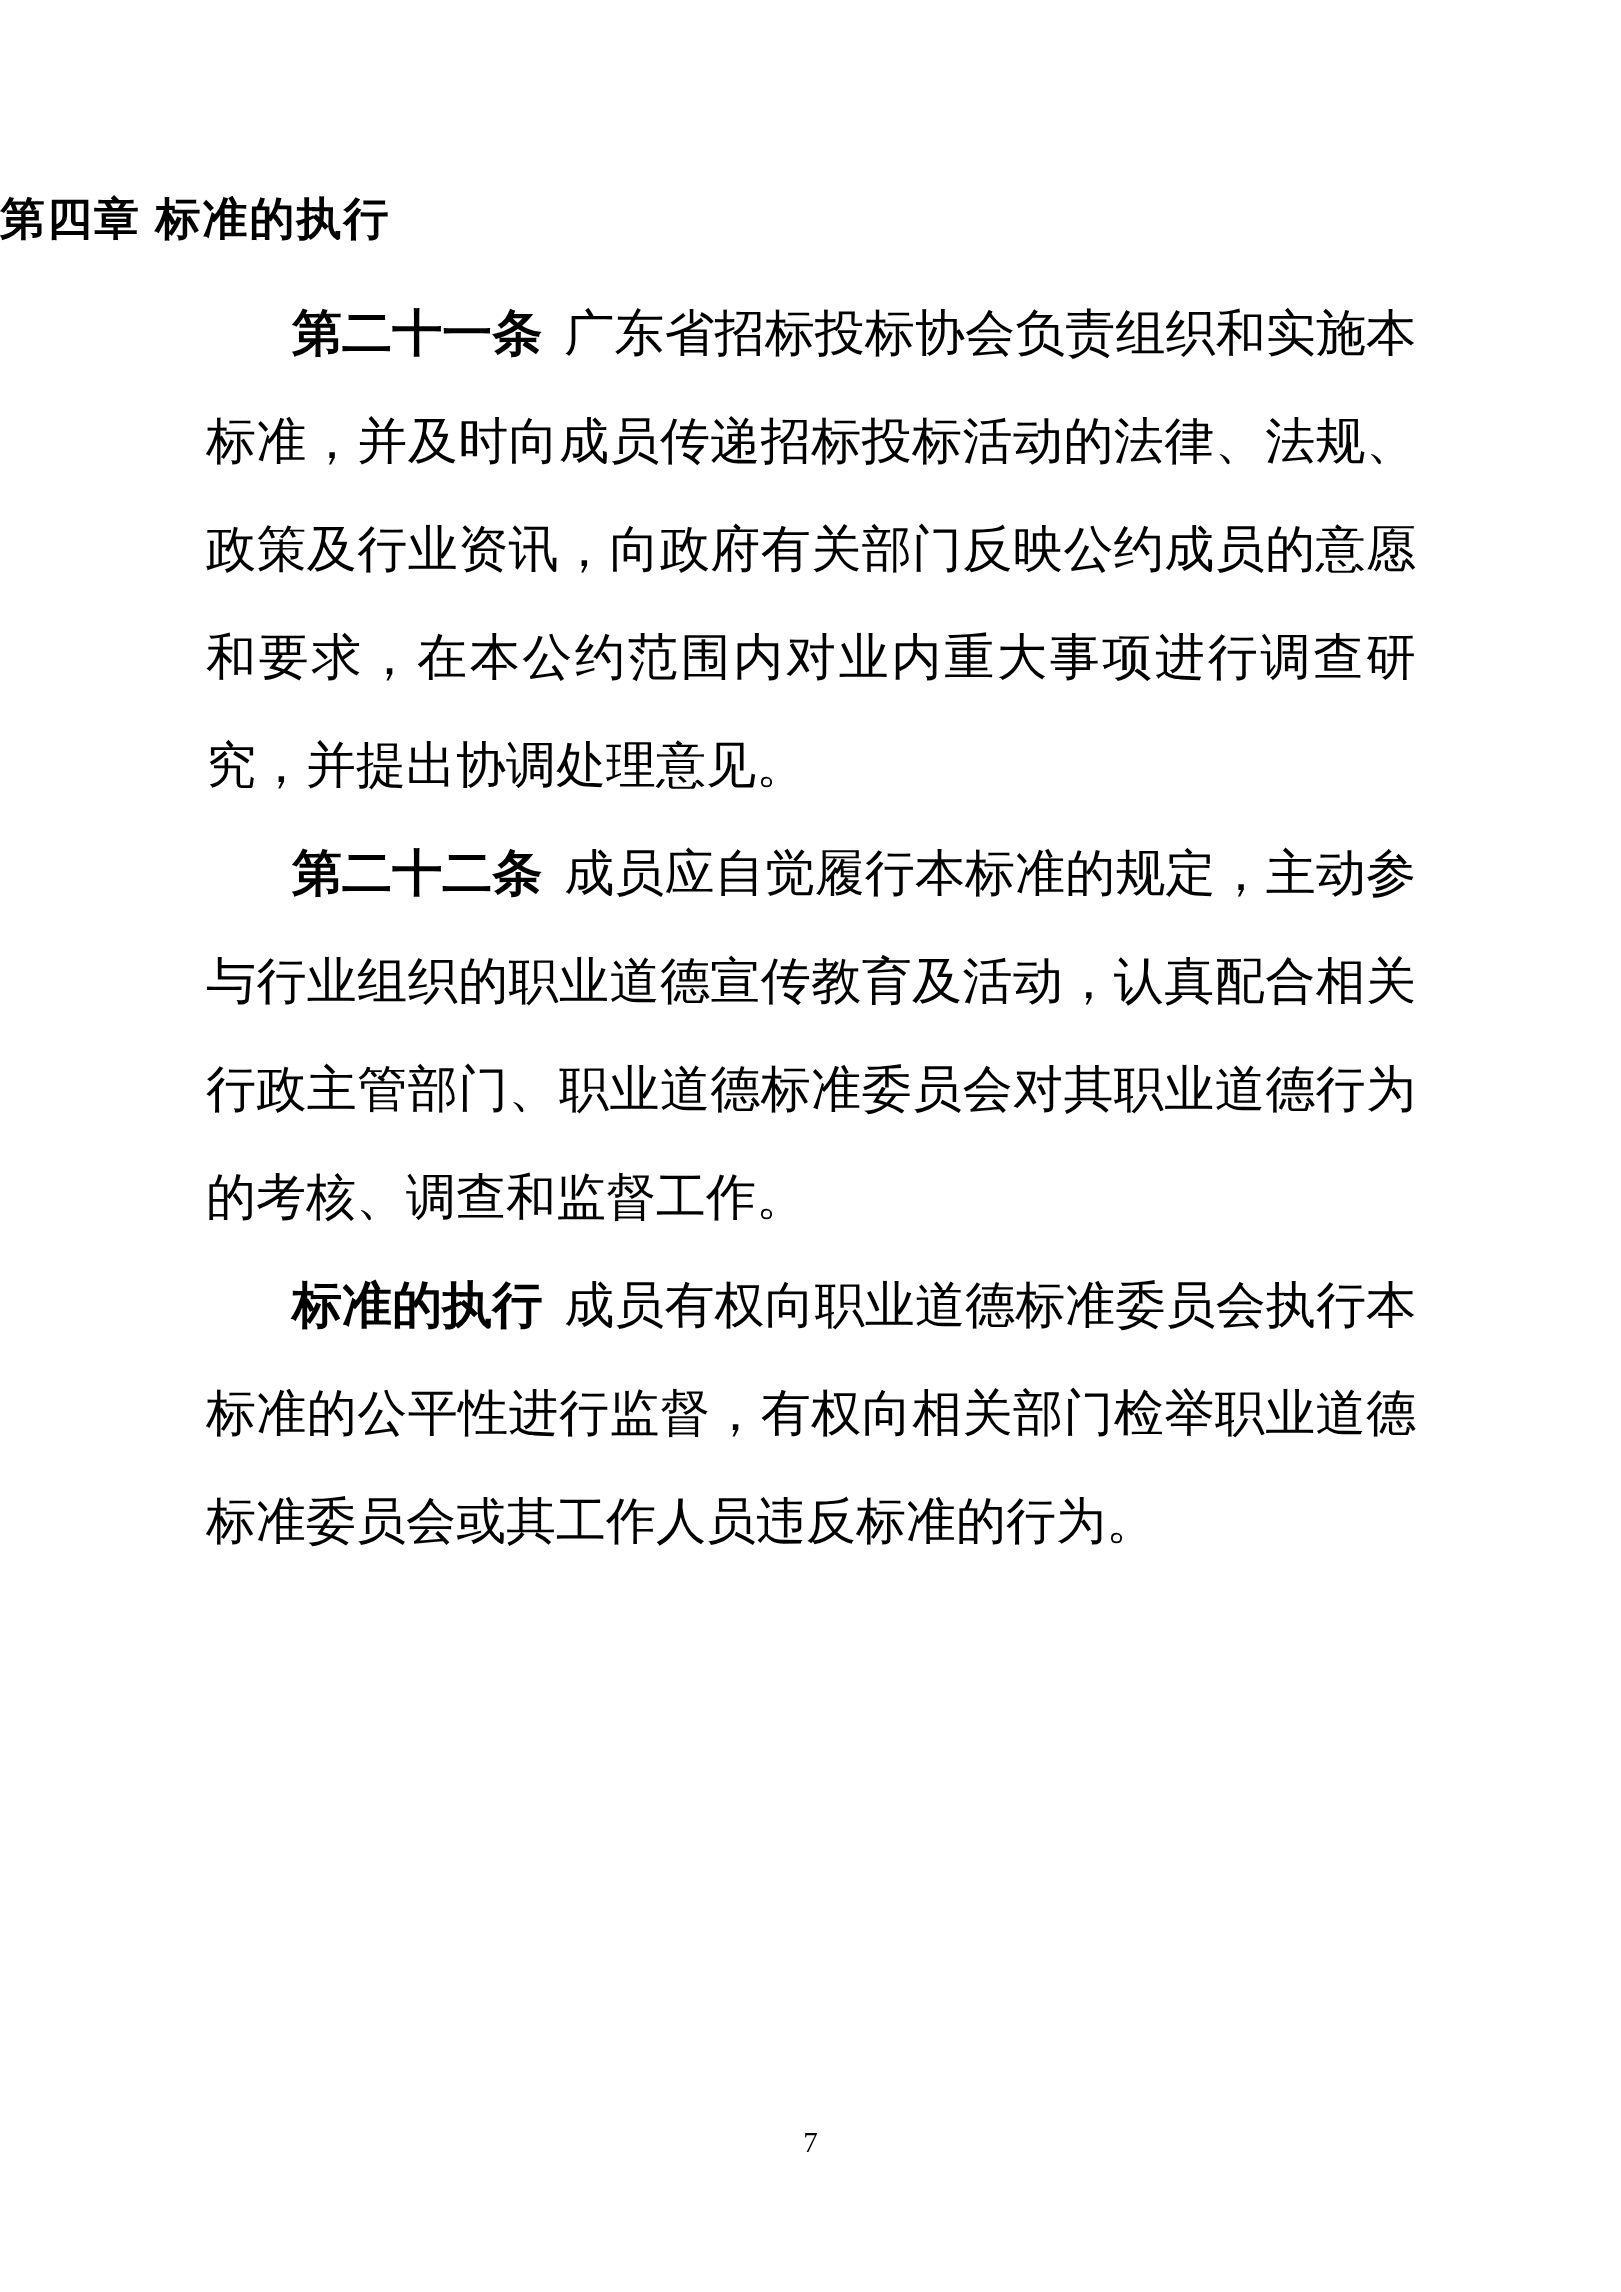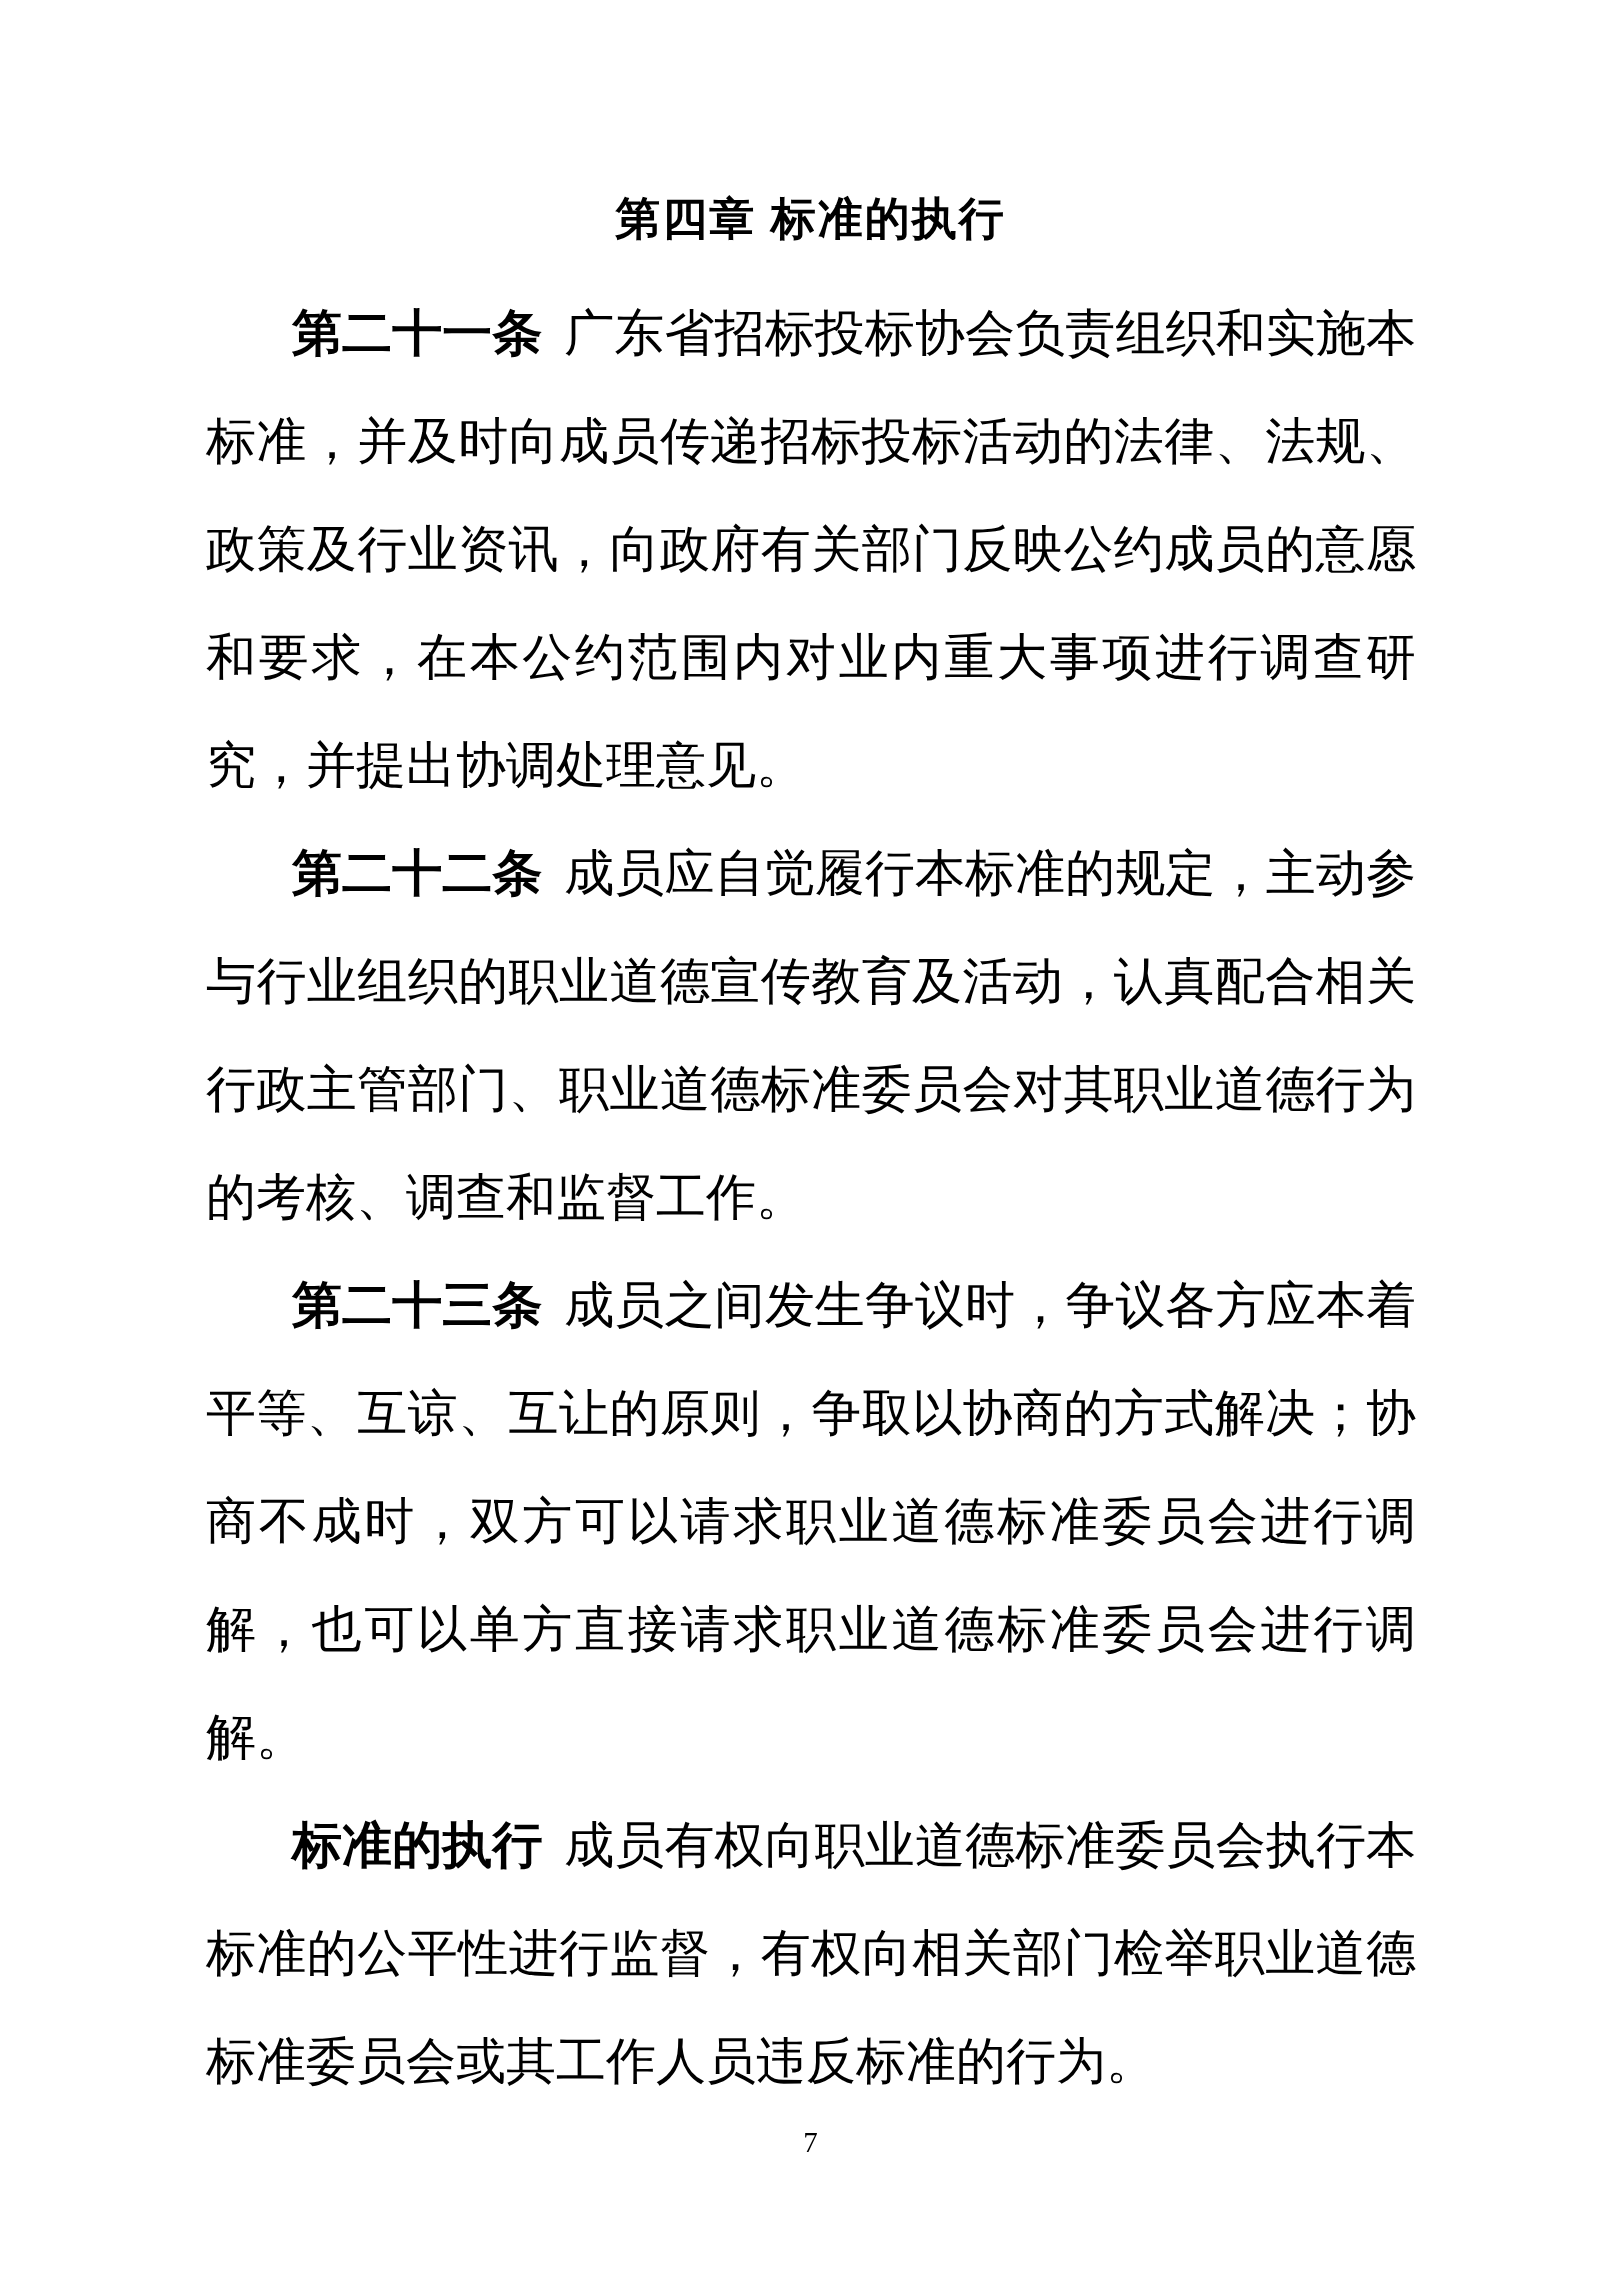--- a/index.html
+++ b/index.html
@@ -15,21 +15,20 @@
     color: #000000;
     font-family: "Liberation Sans", "DejaVu Sans", sans-serif;
     overflow: hidden;
     box-sizing: border-box;
   }
   .chapter-title {
     margin: 192px 0 34px 0;
     font-size: 45px;
     line-height: 53px;
     font-weight: bold;
-    text-align: center;
     letter-spacing: 2px;
   }
   .doc-body {
     padding: 0 205px 0 206px;
     font-size: 50px;
     line-height: 108px;
     text-align: justify;
     text-justify: inter-ideograph;
   }
   .doc-body p {
@@ -64,23 +63,20 @@
   <div class="doc-body">
 
     <p>
       <span class="article-label">第二十一条</span><span class="article-text">广东省招标投标协会负责组织和实施本标准，并及时向成员传递招标投标活动的法律、法规、政策及行业资讯，向政府有关部门反映公约成员的意愿和要求，在本公约范围内对业内重大事项进行调查研究，并提出协调处理意见。</span>
     </p>
 
     <p>
       <span class="article-label">第二十二条</span><span class="article-text">成员应自觉履行本标准的规定，主动参与行业组织的职业道德宣传教育及活动，认真配合相关行政主管部门、职业道德标准委员会对其职业道德行为的考核、调查和监督工作。</span>
     </p>
 
-    <p>
-      <span class="article-label">第二十三条</span><span class="article-text">成员之间发生争议时，争议各方应本着平等、互谅、互让的原则，争取以协商的方式解决；协商不成时，双方可以请求职业道德标准委员会进行调解，也可以单方直接请求职业道德标准委员会进行调解。</span>
-    </p>
 
     <p>
       <span class="article-label">标准的执行</span><span class="article-text">成员有权向职业道德标准委员会执行本标准的公平性进行监督，有权向相关部门检举职业道德标准委员会或其工作人员违反标准的行为。</span>
     </p>
 
 
   </div>
 
   <div class="page-number">7</div>
 

